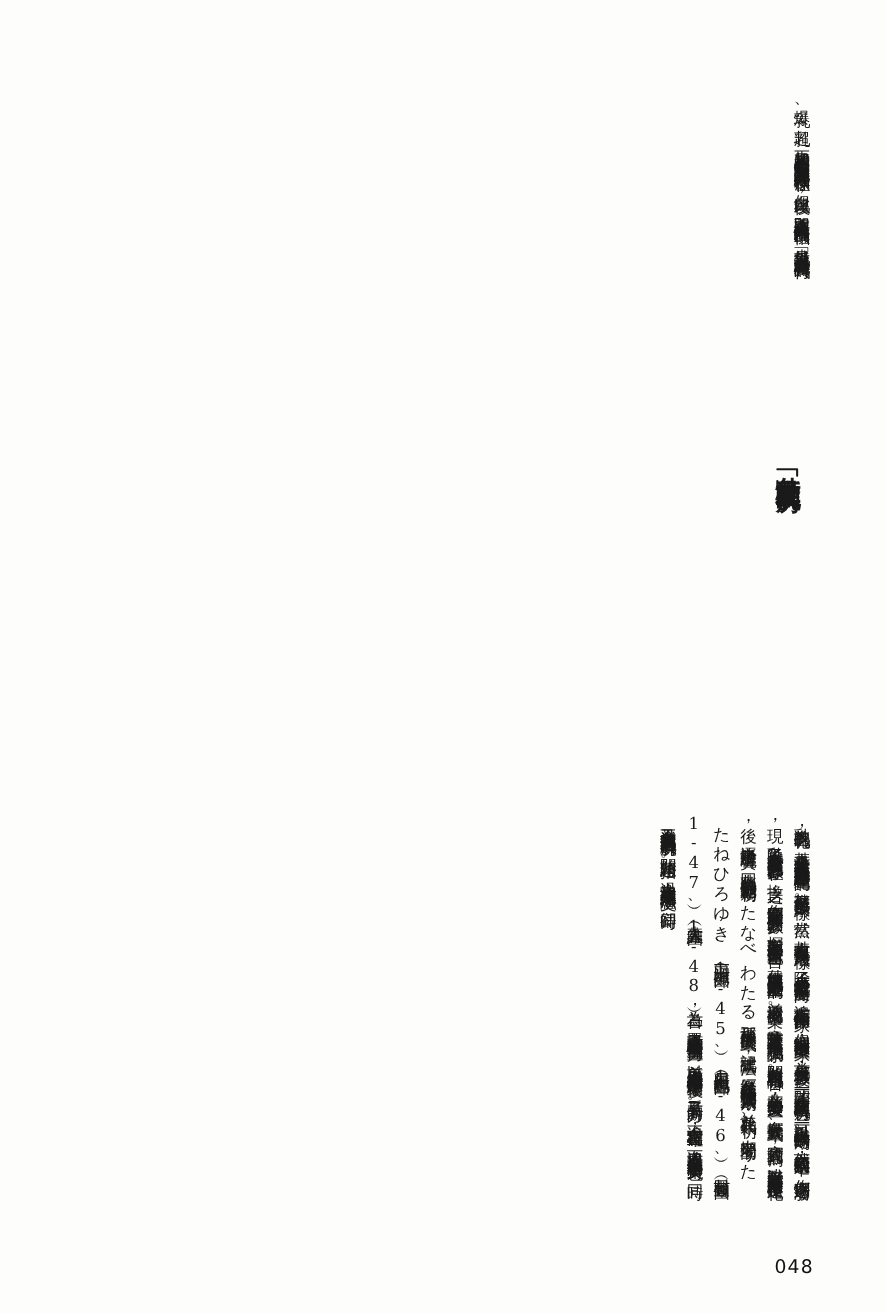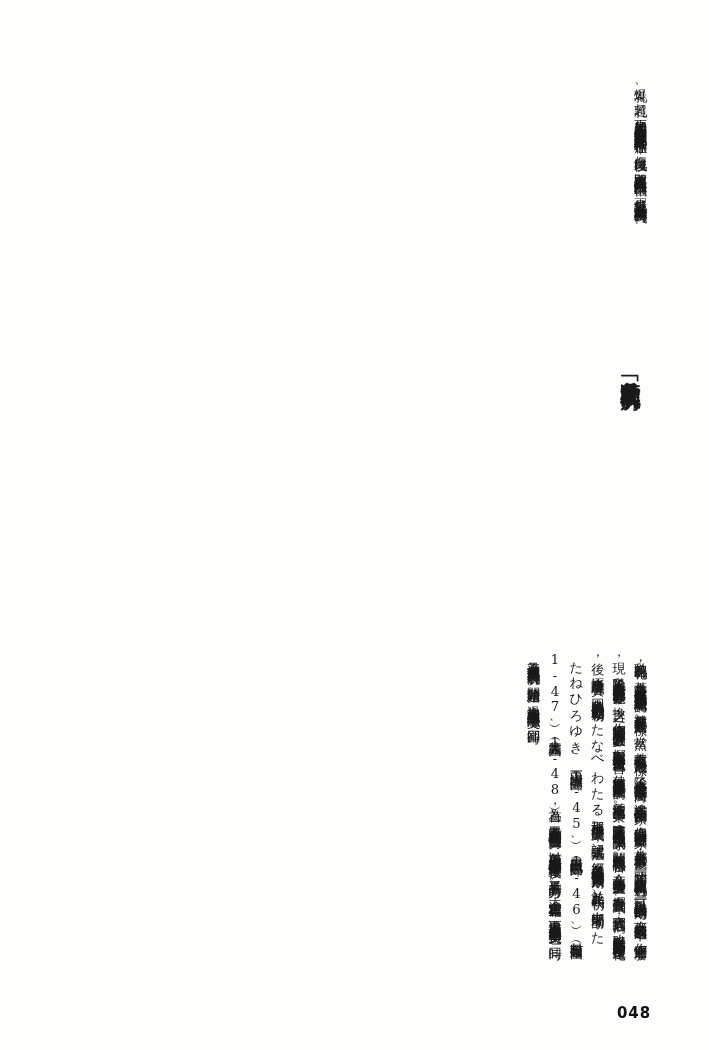--- a/index.html
+++ b/index.html
@@ -62,21 +62,21 @@
     writing-mode: vertical-rl;
     text-orientation: upright;
     height: 100%;
     text-align: justify;
   }
   #page-number {
     position: absolute;
     right: 58px;
     bottom: 28px;
     font-family: "DejaVu Sans", "Liberation Sans", sans-serif;
-    font-weight: bold;
+    font-weight: normal;
     font-size: 15px;
     letter-spacing: 0.06em;
     color: #111;
   }
   .spacer-col {
     width: 4px;
   }
 </style>
 </head>
 <body>

